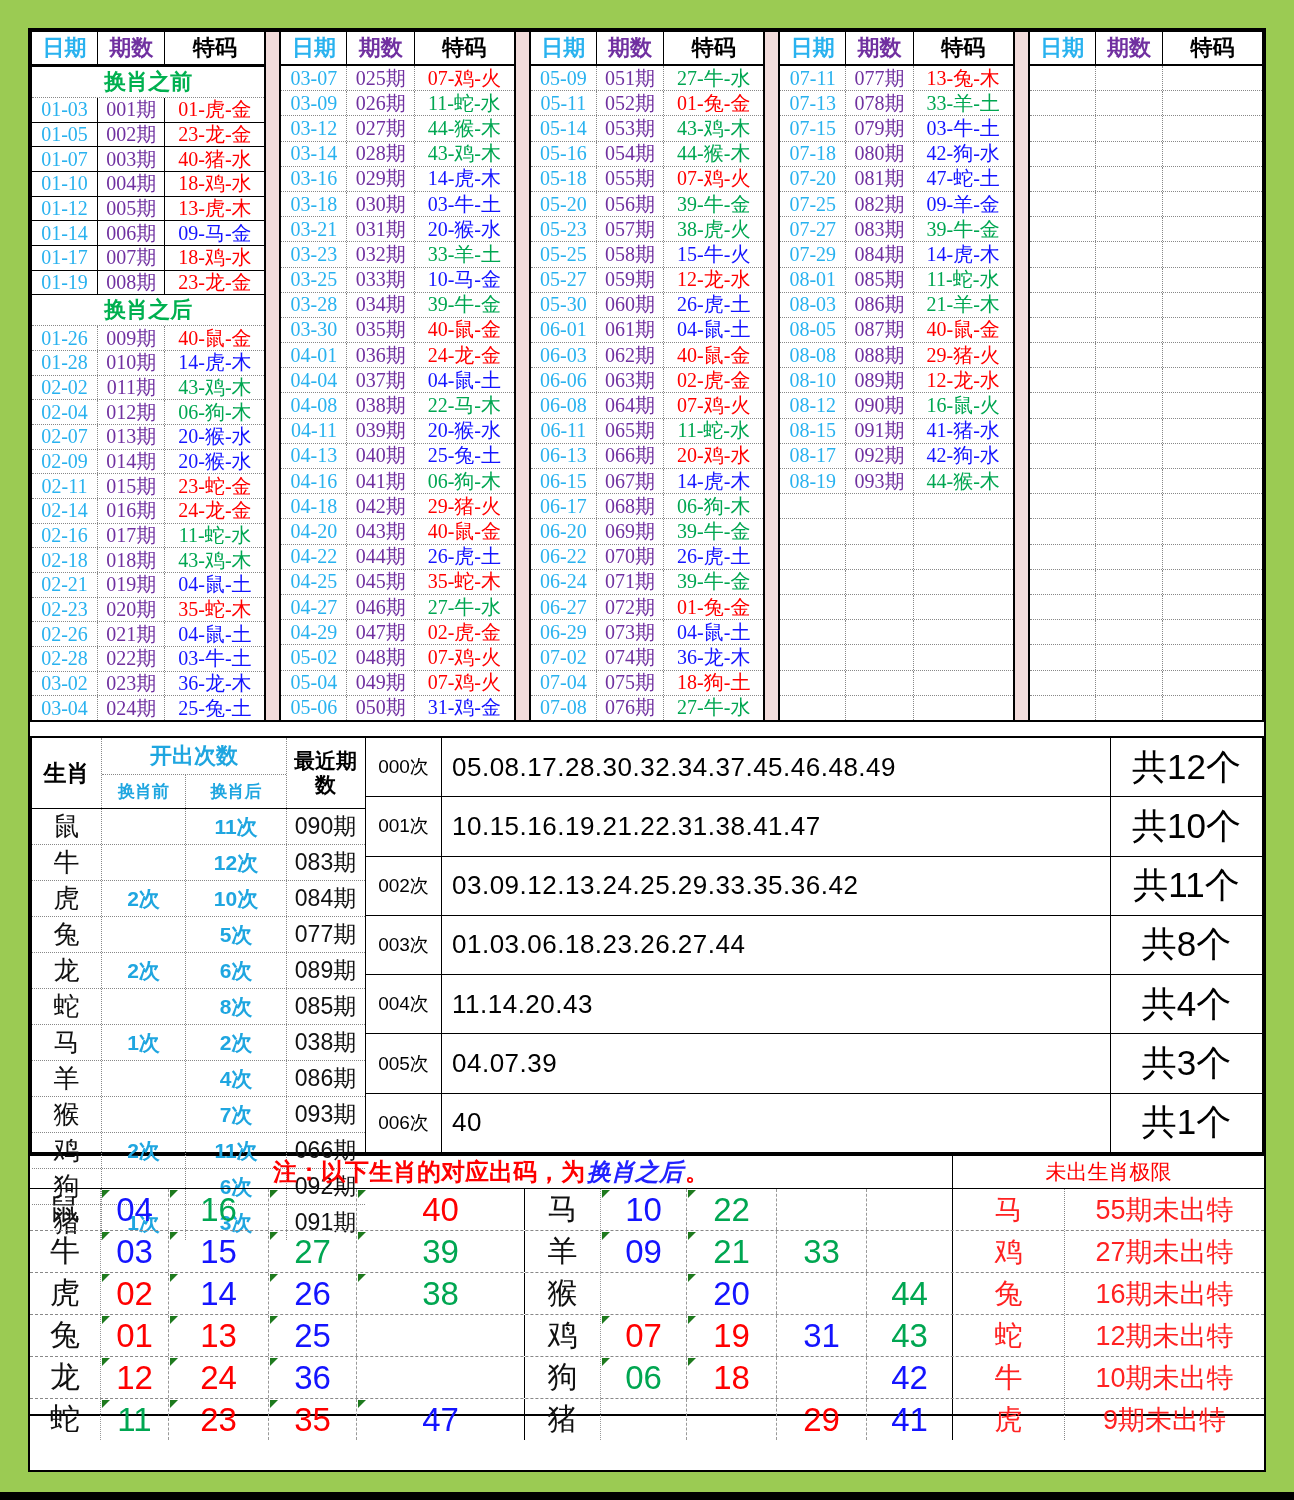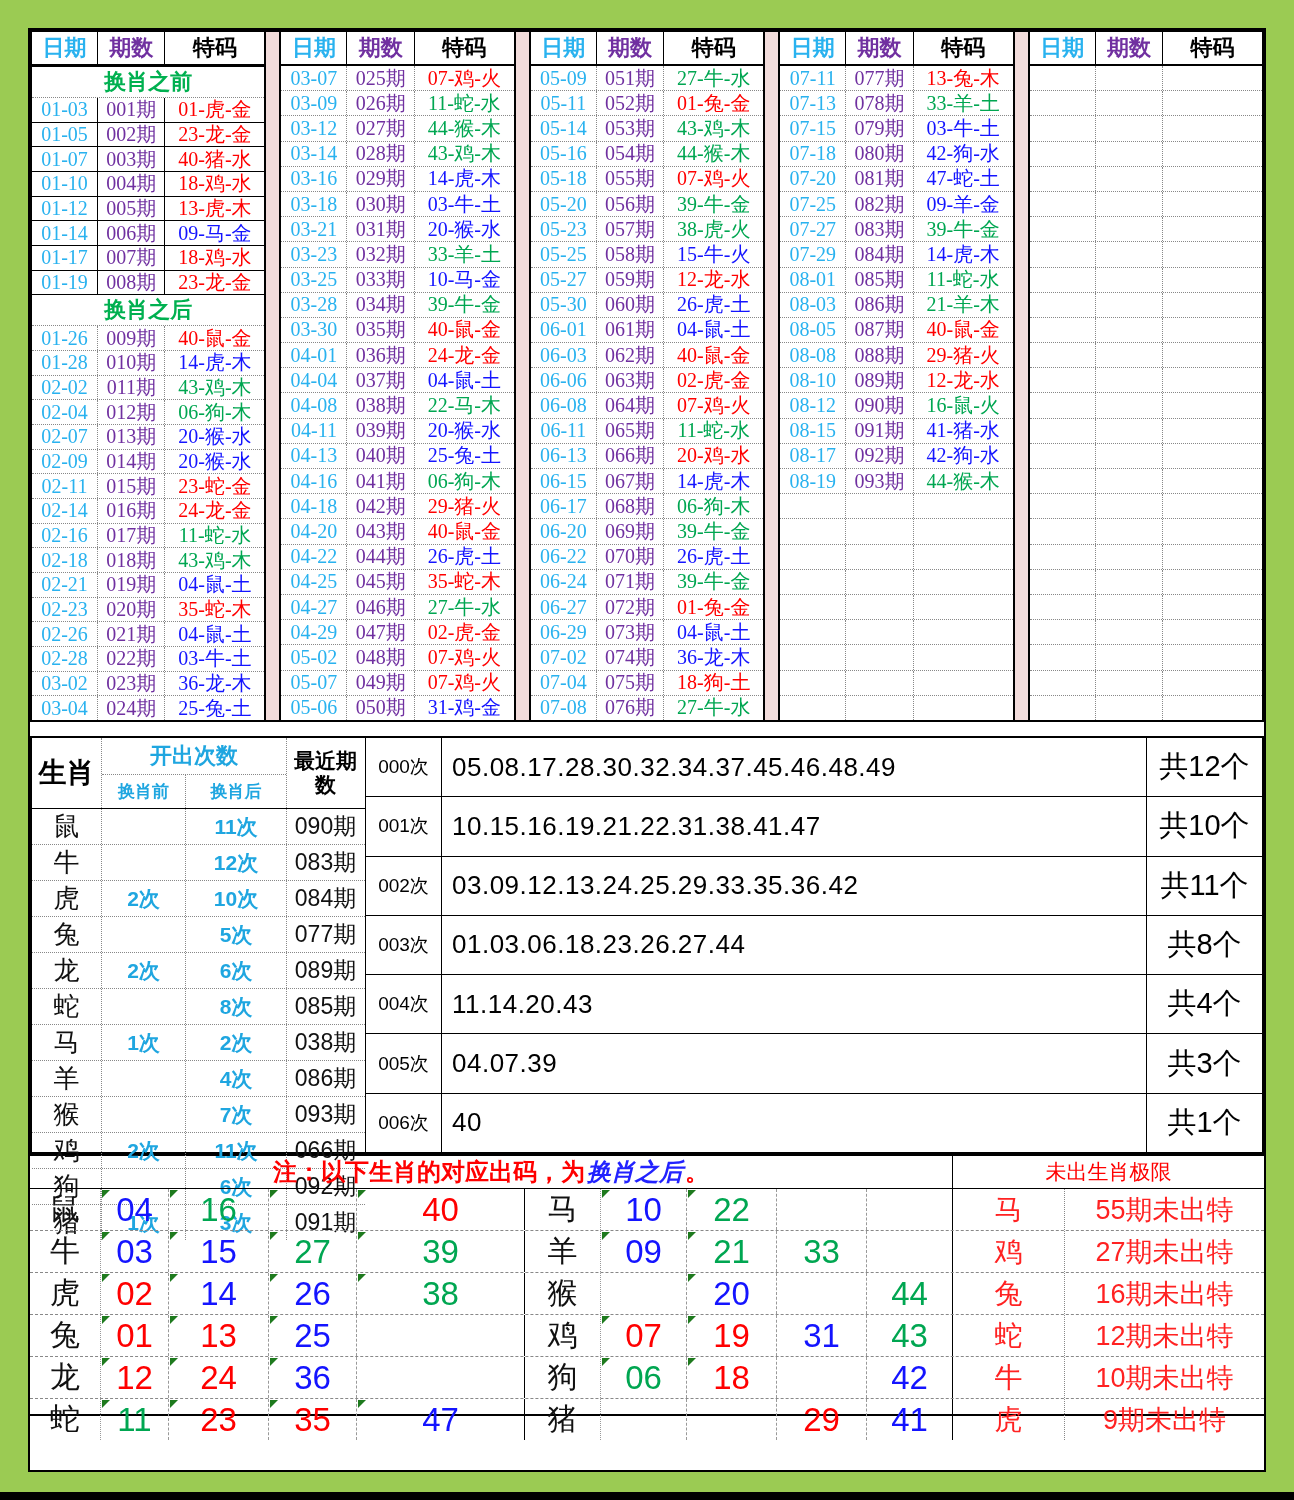--- a/index.html
+++ b/index.html
@@ -30,39 +30,39 @@
   .lc-date { width:28%; color:#29B2EF; }
   .lc-per  { width:29%; color:#7030A0; border-left:1px dotted #888; }
   .lc-code { width:43%; border-left:1px dotted #888; }
   .lr.solid .lc-per, .lr.solid .lc-code { border-left:1px solid #000; }
 
   
   .stats-box { display:flex; height:418px; margin-top:14px; border:2px solid #000; }
   .zstats { width:334px; border-right:1.5px solid #000; display:flex; flex-direction:column; }
   .zhead { display:grid; grid-template-columns:70px 84px 100px 78px; grid-template-rows:37px 33px; border-bottom:1px solid #000; }
   .zh { display:flex; align-items:center; justify-content:center; font-weight:bold; }
-  .zh-zodiac { grid-column:1; grid-row:1/3; font-size:28px; border-right:1px dotted #888; }
+  .zh-zodiac { grid-column:1; grid-row:1/3; font-size:23px; border-right:1px dotted #888; }
   .zh-count { grid-column:2/4; grid-row:1; color:#1FA6E0; font-size:22px; border-bottom:1px dotted #888; }
   .zh-before { grid-column:2; grid-row:2; color:#1FA6E0; font-size:17px; border-right:1px dotted #888; }
   .zh-after { grid-column:3; grid-row:2; color:#1FA6E0; font-size:17px; }
   .zh-recent { grid-column:4; grid-row:1/3; font-size:21px; border-left:1px dotted #888; text-align:center; width:78px; line-height:1.15; }
   .zr { flex:1; display:grid; grid-template-columns:70px 84px 100px 78px; min-height:0; }
   .zr + .zr { border-top:1px dotted #888; }
   .zc { display:flex; align-items:center; justify-content:center; }
   .zc-name { font-size:26px; color:#111; border-right:1px dotted #888; }
   .zc-before { color:#1FA6E0; font-weight:bold; font-size:21px; border-right:1px dotted #888; }
   .zc-after { color:#1FA6E0; font-weight:bold; font-size:21px; }
   .zc-recent { font-size:23px; color:#111; border-left:1px dotted #888; }
 
   .cgroups { flex:1; display:flex; flex-direction:column; }
   .cg { flex:1; display:flex; align-items:stretch; min-height:0; }
   .cg + .cg { border-top:1.5px solid #000; }
   .cg-label { width:76px; font-size:19px; color:#000; display:flex; align-items:center; justify-content:center; border-right:1px solid #000; }
   .cg-nums { flex:1; display:flex; align-items:center; font-size:26px; color:#000; padding-left:10px; letter-spacing:0.5px; }
-  .cg-total { width:116px; display:flex; align-items:center; justify-content:center; font-size:29px; border-left:1px solid #000; }
+  .cg-total { width:152px; display:flex; align-items:center; justify-content:center; font-size:35px; border-left:1px solid #000; }
 
   
   .bottom-box { height:262px; border-top:none; border-bottom:2px solid #000; display:flex; flex-direction:column; border-top:2px solid #000; }
   .note-row { height:46px; display:flex; border-bottom:1px solid #000; }
   .note-left { flex:1; display:flex; align-items:center; justify-content:center; color:#FF0000; font-weight:bold; font-size:24px; }
   .note-hl { color:#2222FF; font-style:italic; margin:0 2px; }
   .note-right { width:312px; border-left:1.5px solid #000; display:flex; align-items:center; justify-content:center; color:#FF0000; font-size:21px; }
   .bm-rows { flex:1; display:flex; flex-direction:column; }
   .bm-row { flex:1; display:flex; min-height:0; }
   .bm-row + .bm-row { border-top:1px dashed #888; }
@@ -336,21 +336,21 @@
             <div class="lc lc-date">04-29</div>
             <div class="lc lc-per">047期</div>
             <div class="lc lc-code" style="color: rgb(255, 0, 0);">02-虎-金</div>
           </div>
           <div class="lr">
             <div class="lc lc-date">05-02</div>
             <div class="lc lc-per">048期</div>
             <div class="lc lc-code" style="color: rgb(255, 0, 0);">07-鸡-火</div>
           </div>
           <div class="lr">
-            <div class="lc lc-date">05-07</div>
+            <div class="lc lc-date">05-04</div>
             <div class="lc lc-per">049期</div>
             <div class="lc lc-code" style="color: rgb(255, 0, 0);">07-鸡-火</div>
           </div>
           <div class="lr">
             <div class="lc lc-date">05-06</div>
             <div class="lc lc-per">050期</div>
             <div class="lc lc-code" style="color: rgb(20, 20, 255);">31-鸡-金</div>
           </div>
         </div>
         <div class="pinkgap"></div>

